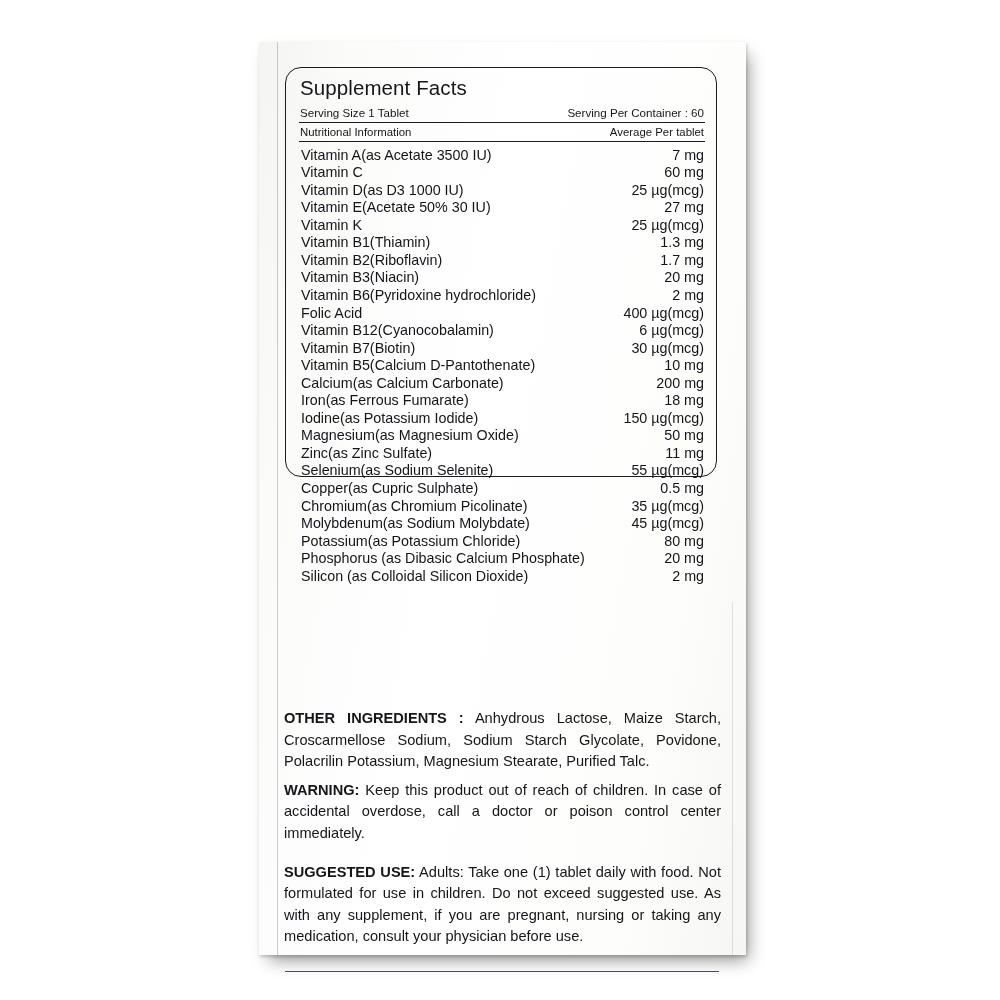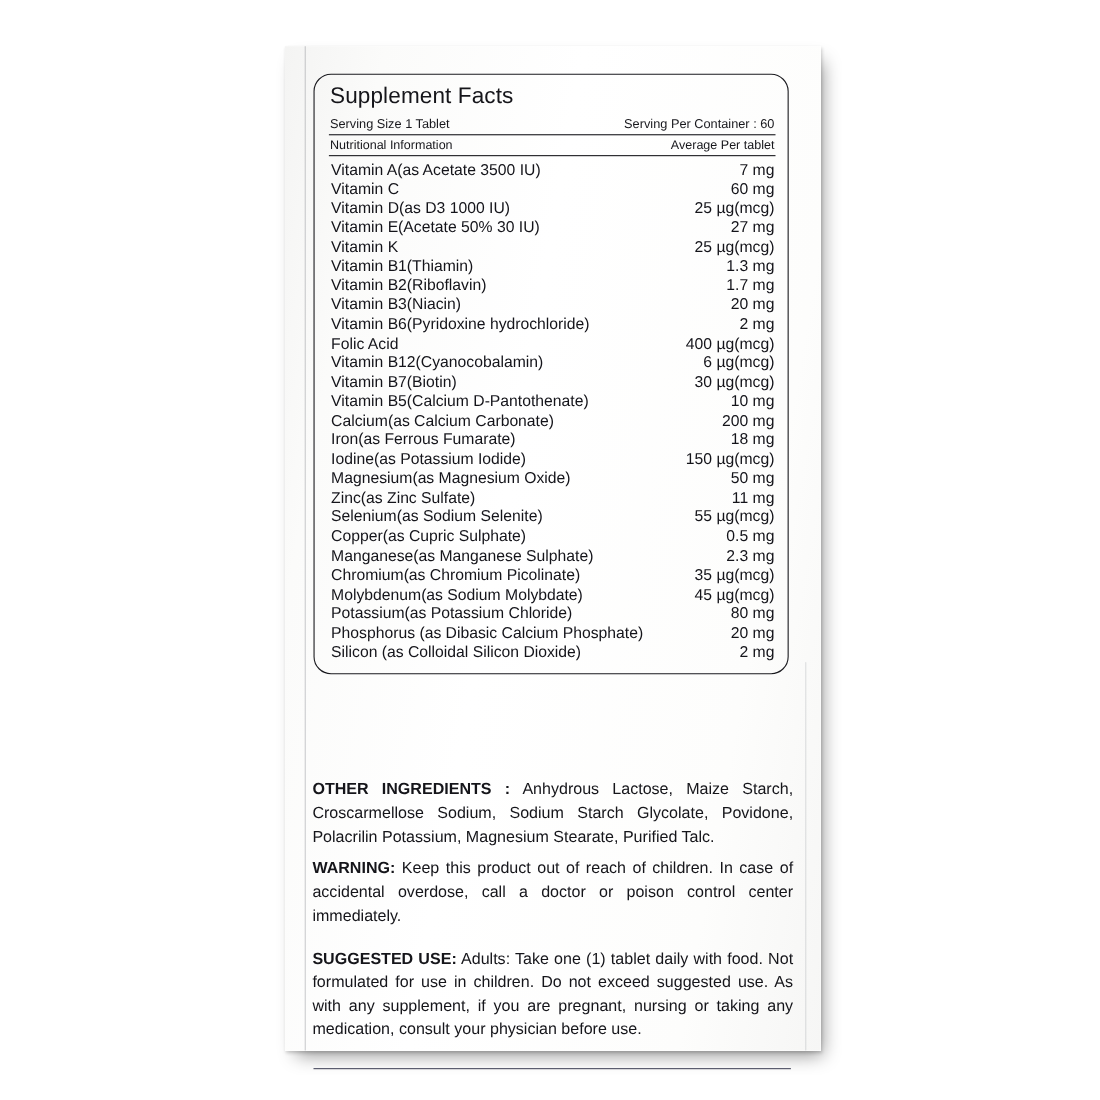--- a/index.html
+++ b/index.html
@@ -47,21 +47,21 @@
     height: 353px;
     background: rgba(120,122,130,0.22);
   }
 
   
   #facts-box {
     position: absolute;
     left: 26px;
     top: 25px;
     width: 432px;
-    height: 546px;
+    height: 410px;
     border: 1.6px solid #1a1a1f;
     border-radius: 16px;
     box-sizing: border-box;
     background: transparent;
   }
   #facts-inner {
     position: absolute;
     left: 12px;
     right: 10px;
     top: 6px;
@@ -252,24 +252,20 @@
             </div>
             <div class="nrow">
               <span class="nname">Selenium(as Sodium Selenite)</span>
               <span class="nval">55 µg(mcg)</span>
             </div>
             <div class="nrow">
               <span class="nname">Copper(as Cupric Sulphate)</span>
               <span class="nval">0.5 mg</span>
             </div>
             <div class="nrow">
-              <span class="nname">Manganese(as Manganese Sulphate)</span>
-              <span class="nval">2.3 mg</span>
-            </div>
-            <div class="nrow">
               <span class="nname">Chromium(as Chromium Picolinate)</span>
               <span class="nval">35 µg(mcg)</span>
             </div>
             <div class="nrow">
               <span class="nname">Molybdenum(as Sodium Molybdate)</span>
               <span class="nval">45 µg(mcg)</span>
             </div>
             <div class="nrow">
               <span class="nname">Potassium(as Potassium Chloride)</span>
               <span class="nval">80 mg</span>

